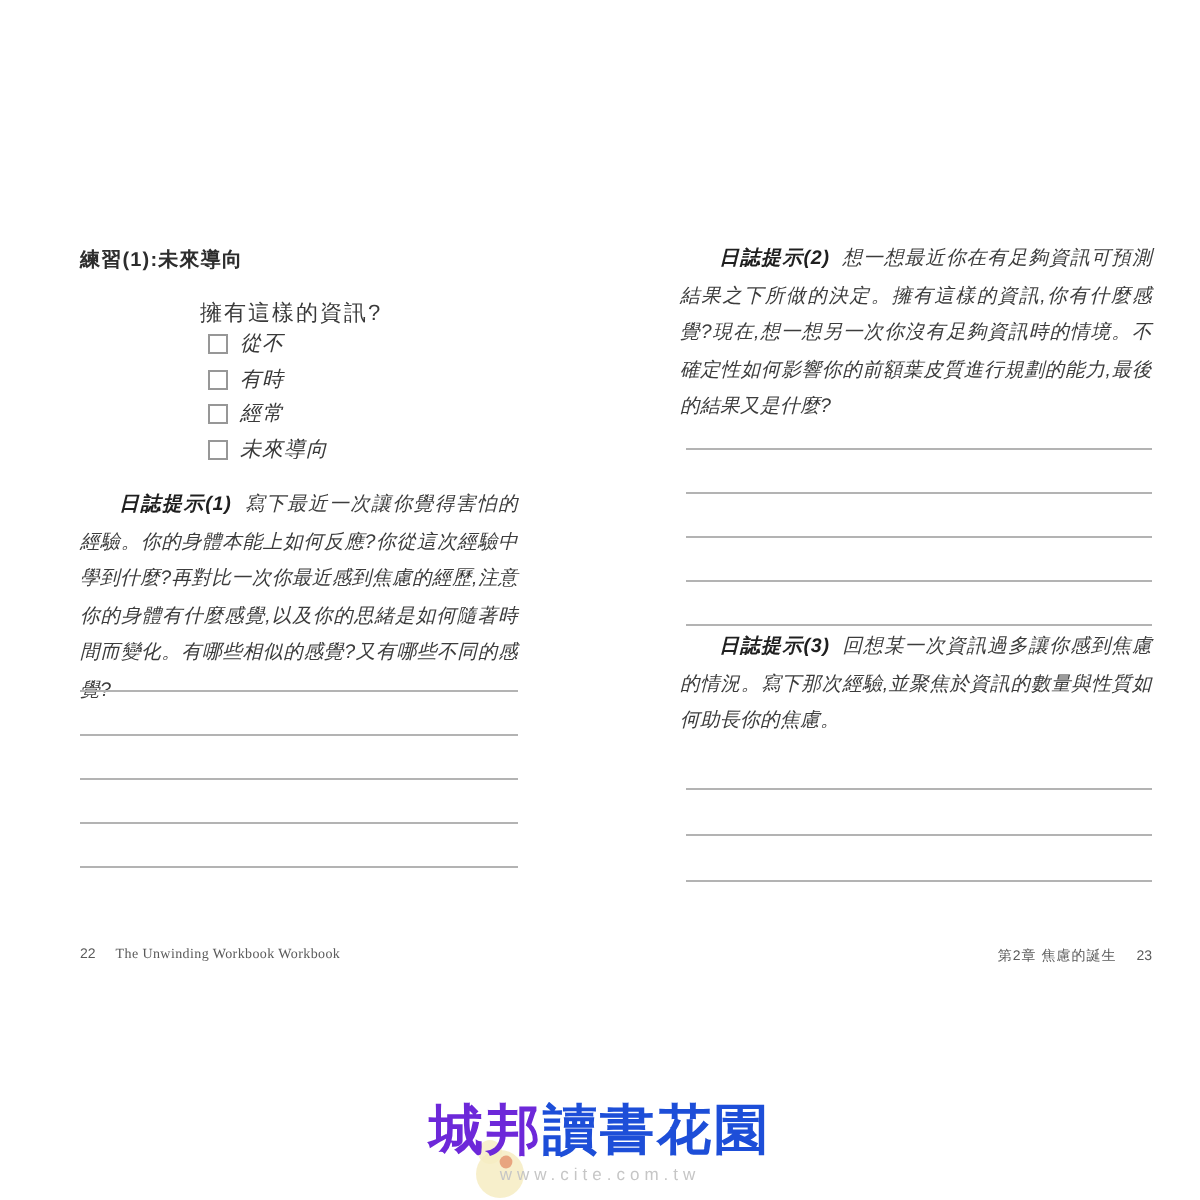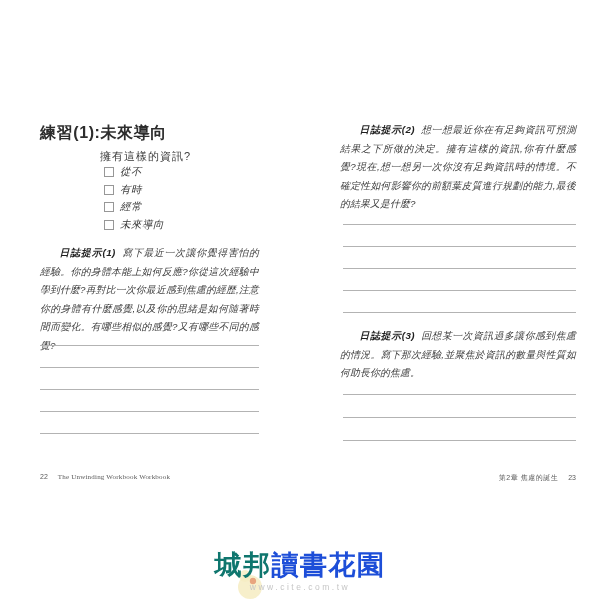--- a/index.html
+++ b/index.html
@@ -1,51 +1,51 @@
 <!DOCTYPE html>
 <html><head>
 <meta charset="utf-8">
 <style>
   html,body{margin:0;padding:0;background:#ffffff;}
   .canvas{position:relative;width:600px;height:600px;background:#ffffff;overflow:hidden;
           font-family:"Liberation Sans","DejaVu Sans",sans-serif;color:#3c3c3c;}
 
   
-  .exercise-title{position:absolute;left:40px;top:123px;font-size:16px;font-weight:bold;
+  .exercise-title{position:absolute;left:40px;top:123px;font-size:10px;font-weight:bold;
                   color:#2d2d2d;letter-spacing:.6px;}
   .question{position:absolute;left:100px;top:149px;font-size:11px;letter-spacing:1px;color:#3a3a3a;}
   .options{position:absolute;left:104px;top:166px;}
   .opt{display:flex;align-items:center;height:12px;margin-bottom:5.5px;}
   .box{width:10px;height:10px;border:1px solid #979797;background:#fff;margin-right:6px;box-sizing:border-box;}
   .opt-label{font-size:10.5px;letter-spacing:.5px;color:#3a3a3a;font-style:italic;}
 
   .para{position:absolute;text-align:justify;text-justify:inter-ideograph;font-size:9.8px;
         line-height:18.6px;letter-spacing:.2px;text-indent:2em;color:#3c3c3c;margin:0;font-style:italic;}
   .para b{font-weight:bold;color:#1f1f1f;margin-right:6px;letter-spacing:.4px;}
   #p1{left:40px;top:244px;width:219px;}
   #p2{left:340px;top:121px;width:236px;}
-  #p3{left:340px;top:327px;width:236px;}
+  #p3{left:340px;top:315px;width:236px;}
 
   .linegroup{position:absolute;}
   .wline{border-bottom:1px solid #b3b3b3;}
   #lg1{left:40px;top:324px;width:219px;} #lg1 .wline{height:21px;}
   #lg2{left:343px;top:203px;width:233px;} #lg2 .wline{height:21px;}
   #lg3{left:343px;top:372px;width:233px;} #lg3 .wline{height:22px;}
 
   
   .footer{position:absolute;top:473px;font-size:7px;color:#5a5a5a;display:flex;align-items:baseline;}
   .footer-left{left:40px;gap:10px;}
   .footer-left .book-title{font-family:"Liberation Serif","DejaVu Serif",serif;letter-spacing:.2px;}
   .footer-right{right:24px;gap:10px;}
   .footer-right .chapter{letter-spacing:.5px;}
 
   
   .watermark{position:absolute;left:0;right:0;top:549px;text-align:center;pointer-events:none;}
   .wm-main{font-size:27px;font-weight:bold;letter-spacing:1.5px;line-height:32px;position:relative;z-index:2;}
-  .wm-dark{color:#0f766e;}
+  .wm-dark{color:#6d28d9;}
   .wm-light{color:#1d4ed8;}
   .wm-url{margin-top:1px;font-size:8.5px;letter-spacing:2.5px;color:#c6c6c6;position:relative;z-index:2;}
   .wm-blob{position:absolute;left:230px;top:564px;z-index:1;}
 </style>
 </head>
 <body>
 
 <div class="canvas">
 
   <div class="exercise-title">練習(1):未來導向</div>

